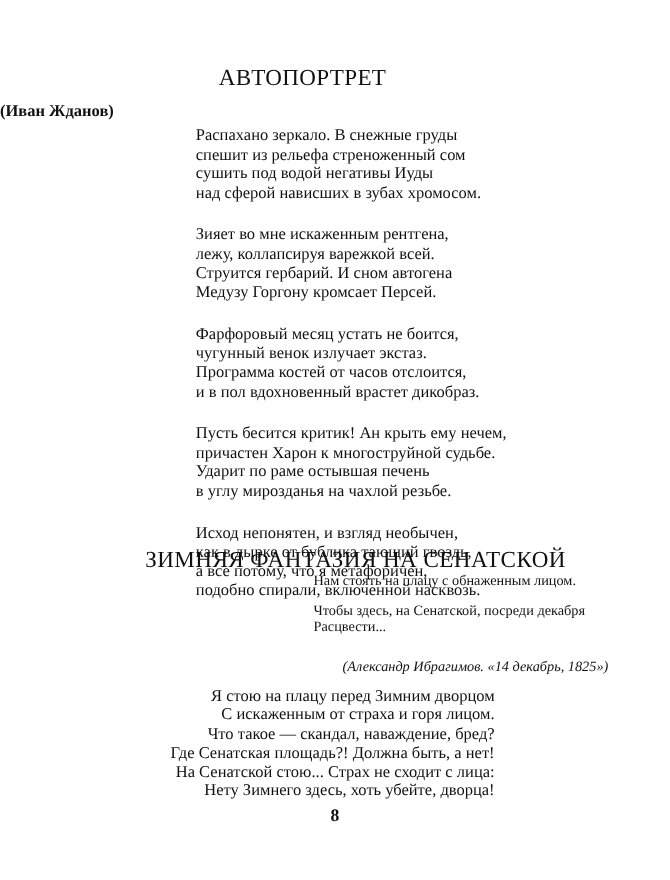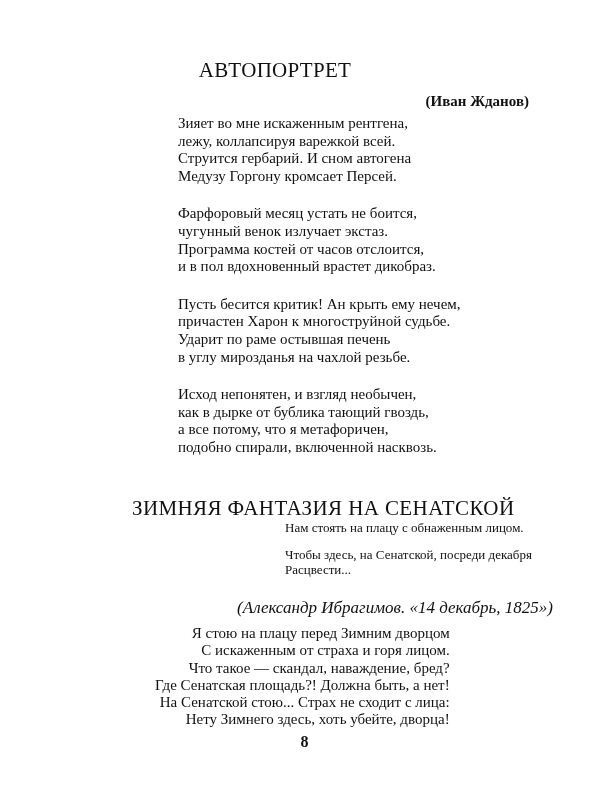--- a/index.html
+++ b/index.html
@@ -2,38 +2,44 @@
 <html><head>
 <meta charset="utf-8">
 <style>
   html, body { margin:0; padding:0; }
   body {
     width:609px; height:800px; background:#ffffff; position:relative; overflow:hidden;
     font-family:"Liberation Serif","DejaVu Serif",serif; color:#111;
   }
   .abs { position:absolute; }
   .title1 { left:0; width:550px; top:58px; text-align:center; font-size:21px; letter-spacing:0.3px; }
-  .author { left:0; width:529px; top:93px; text-align:right; font-size:15px; font-weight:bold; }
+  .author { left:0; width:529px; top:93px; text-align:left; font-size:15px; font-weight:bold; }
   .poem1 { left:178px; top:115px; font-size:15px; line-height:17.6px; }
   .stanza { margin:0 0 20px 0; }
   .line { white-space:nowrap; display:block; }
   .title2 { left:132px; top:496px; font-size:21px; letter-spacing:0.4px; white-space:nowrap; }
   .epigraph { left:285px; top:521px; font-size:13px; line-height:14.8px; }
   .epigraph .stanza { margin-bottom:12px; }
-  .attrib { right:56px; top:598px; font-size:17px; font-style:italic; white-space:nowrap; }
+  .attrib { right:56px; top:598px; font-size:13px; font-style:italic; white-space:nowrap; }
   .poem2 { left:155px; top:625px; font-size:15px; line-height:17.3px;text-align:right; }
   .pagenum { left:0; width:609px; top:733px; text-align:center; font-size:16px; font-weight:bold; }
 </style>
 </head>
 <body>
 
 <div class="abs title1">АВТОПОРТРЕТ</div>
 <div class="abs author">(Иван Жданов)</div>
 
 <div class="abs poem1">
+  <div class="stanza">
+    <span class="line">Распахано зеркало. В снежные груды</span>
+    <span class="line">спешит из рельефа стреноженный сом</span>
+    <span class="line">сушить под водой негативы Иуды</span>
+    <span class="line">над сферой нависших в зубах хромосом.</span>
+  </div>
   <div class="stanza">
     <span class="line">Зияет во мне искаженным рентгена,</span>
     <span class="line">лежу, коллапсируя варежкой всей.</span>
     <span class="line">Струится гербарий. И сном автогена</span>
     <span class="line">Медузу Горгону кромсает Персей.</span>
   </div>
   <div class="stanza">
     <span class="line">Фарфоровый месяц устать не боится,</span>
     <span class="line">чугунный венок излучает экстаз.</span>
     <span class="line">Программа костей от часов отслоится,</span>

